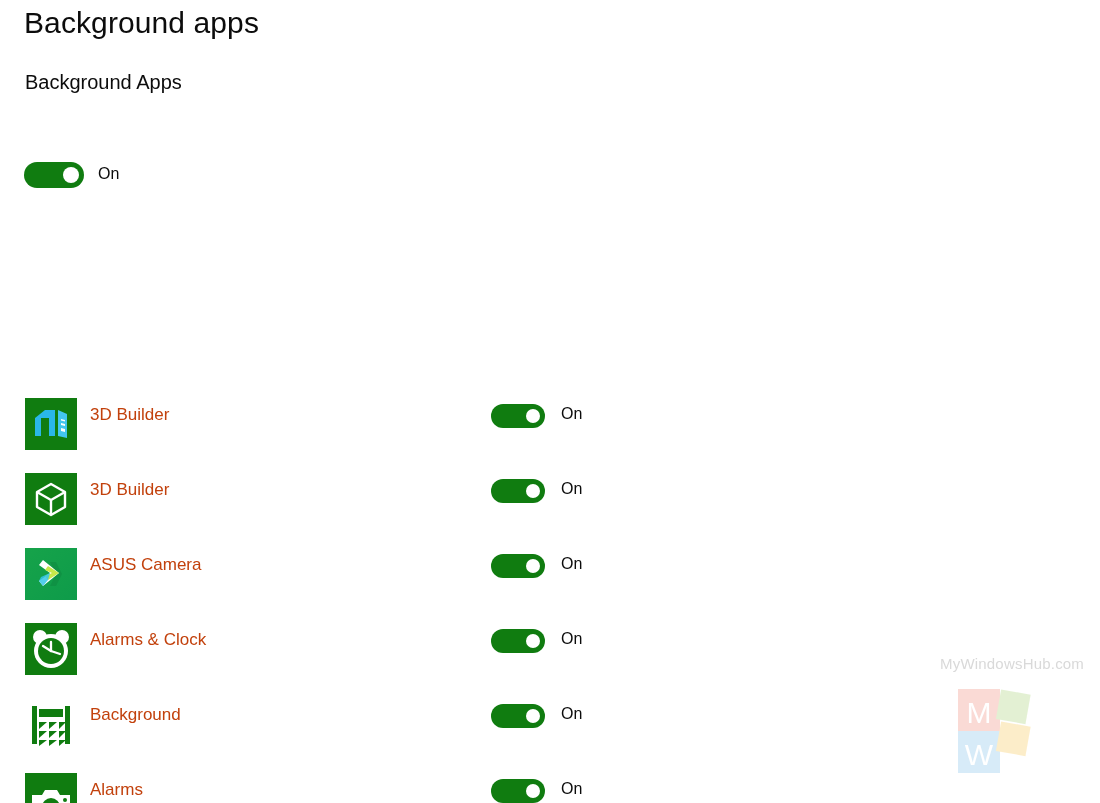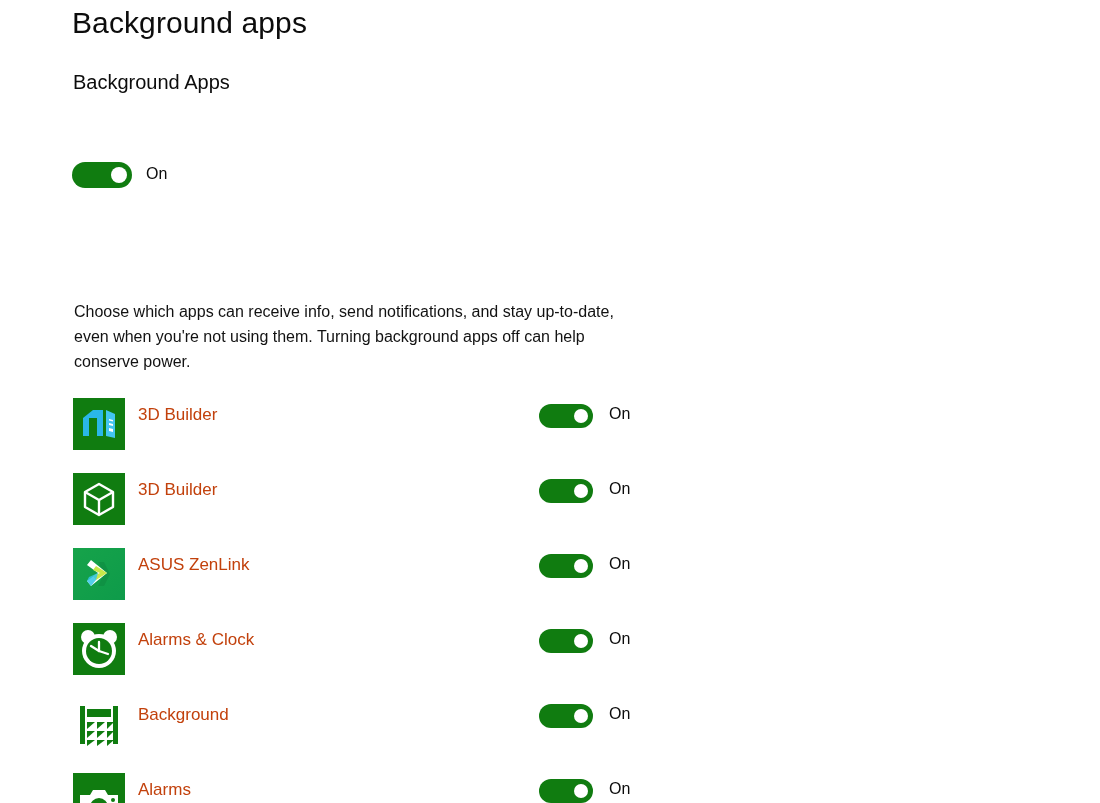--- a/index.html
+++ b/index.html
@@ -10,21 +10,21 @@
   body {
     width: 1100px;
     height: 803px;
     position: relative;
     overflow: hidden;
     font-family: "Liberation Sans", sans-serif;
     color: #000000;
     -webkit-font-smoothing: antialiased;
   }
 
-  .page { position: relative; width: 961px; height: 803px; margin-left: 48px; }
+  .page { position: relative; width: 961px; height: 803px; }
 
   
   .page-title {
     position: absolute;
     left: 24px;
     top: 6px;
     font-size: 30px;
     font-weight: 400;
     letter-spacing: 0.1px;
     color: #0c0c0c;
@@ -184,21 +184,20 @@
   <div class="page-title">Background apps</div>
 
   <div class="section-title">Background Apps</div>
 
 
   <div class="toggle toggle-main">
     <span class="knob"></span>
   </div>
   <div class="toggle-main-label">On</div>
 
-  <div class="choose-desc">Choose which apps can receive info, send notifications, and stay up-to-date, even when you're not using them. Turning background apps off can help conserve power.</div>
 
   <div class="app-list">
 
     <div class="app-row">
       <span class="app-icon-wrap">
         <svg width="52" height="52" viewBox="0 0 52 52">
           <rect width="52" height="52" fill="#107C10"></rect>
           <path d="M10 38 L10 20 L20 12 L30 12 L30 38 L24 38 L24 20 L16 20 L16 38 Z" fill="#2AB7E8"></path>
           <path d="M33 12 L42 16 L42 40 L33 38 Z" fill="#42C6F0"></path>
           <path d="M36 30 L40 31 L40 34 L36 33 Z" fill="#ffffff"></path>
@@ -244,21 +243,21 @@
               <stop offset="1" stop-color="#0E9B4A"></stop>
             </linearGradient>
           </defs>
           <rect width="52" height="52" fill="url(#zlg)"></rect>
           <path d="M31 14 L37 26 L31 38 L25 38 L31 26 L25 14 Z" fill="#0b7a3a" opacity="0.35"></path>
           <path d="M18 12 L34 25 L18 38 L14 33 L25 25 L14 17 Z" fill="#ffffff"></path>
           <path d="M23 18 L34 25 L23 32 L20 28 L27 25 L20 22 Z" fill="#C6E84A"></path>
           <path d="M16 29 L25 25 L23 32 L18 38 L14 33 Z" fill="#34C6E8" opacity="0.85"></path>
         </svg>
       </span>
-      <span class="app-name">ASUS ZenLink</span>
+      <span class="app-name">ASUS Camera</span>
       <span class="app-toggle-wrap">
         <span class="toggle row-toggle">
           <span class="knob"></span>
         </span>
       </span>
       <span class="app-toggle-state">On</span>
     </div>
 
     <div class="app-row">
       <span class="app-icon-wrap">
@@ -325,14 +324,33 @@
       <span class="app-toggle-wrap">
         <span class="toggle row-toggle">
           <span class="knob"></span>
         </span>
       </span>
       <span class="app-toggle-state">On</span>
     </div>
 
   </div>
 
+  <div class="watermark">
+    <div class="wm-text">MyWindowsHub.com</div>
+    <span class="wm-logo">
+      <svg width="90" height="98" viewBox="0 0 90 98">
+        <g opacity="0.45">
+          <rect x="8" y="12" width="42" height="42" fill="#F5AFA4"></rect>
+          <rect x="8" y="54" width="42" height="42" fill="#A8D4F0"></rect>
+          <g transform="rotate(10 70 32)">
+            <rect x="48" y="16" width="30" height="30" fill="#C3E0A0"></rect>
+          </g>
+          <g transform="rotate(10 70 64)">
+            <rect x="48" y="48" width="30" height="30" fill="#FAD98A"></rect>
+          </g>
+          <text x="29" y="46" font-family="'Liberation Sans', sans-serif" font-size="30" fill="#ffffff" text-anchor="middle">M</text>
+          <text x="29" y="88" font-family="'Liberation Sans', sans-serif" font-size="30" fill="#ffffff" text-anchor="middle">W</text>
+        </g>
+      </svg>
+    </span>
+  </div>
 
 </div>
 
 </body></html>

